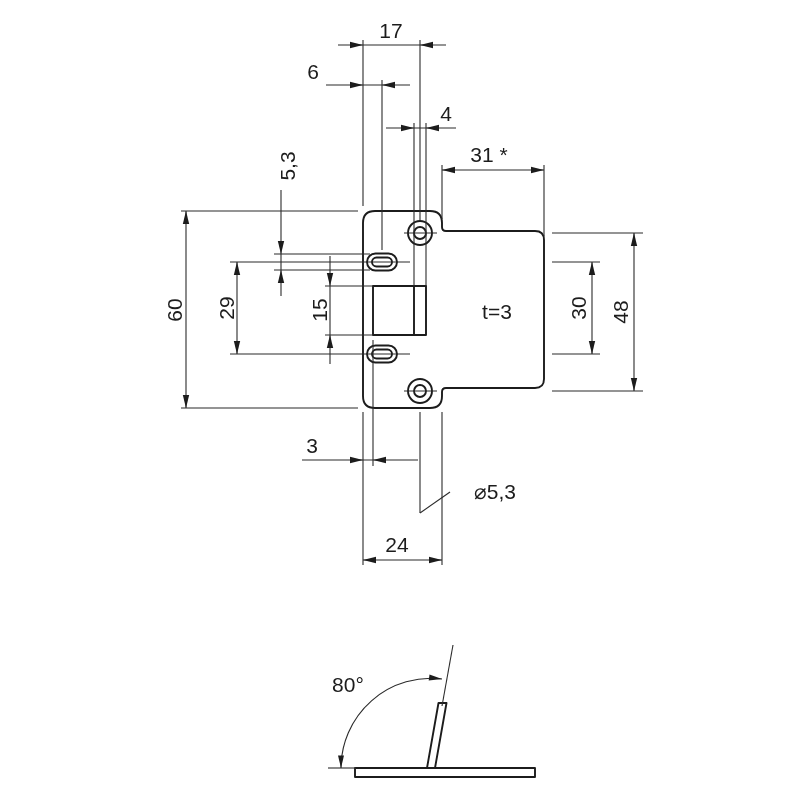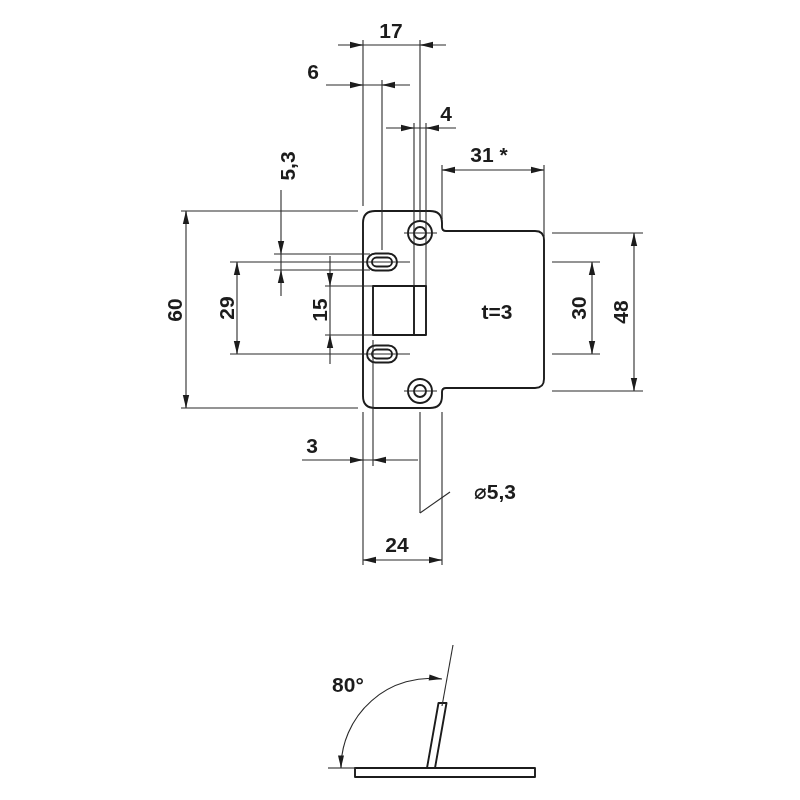--- a/index.html
+++ b/index.html
@@ -1,17 +1,17 @@
 <!DOCTYPE html>
 <html><head>
 <meta charset="utf-8">
 <style>
   html,body{margin:0;padding:0;background:#ffffff;}
   .page{width:800px;height:800px;background:#ffffff;position:relative;overflow:hidden;
-        font-family:"Liberation Sans",sans-serif;font-weight:bold;}
+        font-family:"Liberation Sans",sans-serif;}
   svg{display:block;}
   svg text{font-family:"Liberation Sans","DejaVu Sans",sans-serif;font-size:21px;fill:#1c1c1c;}
   .outline{stroke:#1c1c1c;stroke-width:1.9;fill:none;stroke-linejoin:round;stroke-linecap:round;}
   .thin{stroke:#2b2b2b;stroke-width:1.1;fill:none;}
   .arrow{fill:#1c1c1c;stroke:none;}
 </style>
 </head>
 <body>
 
 <div class="page">

